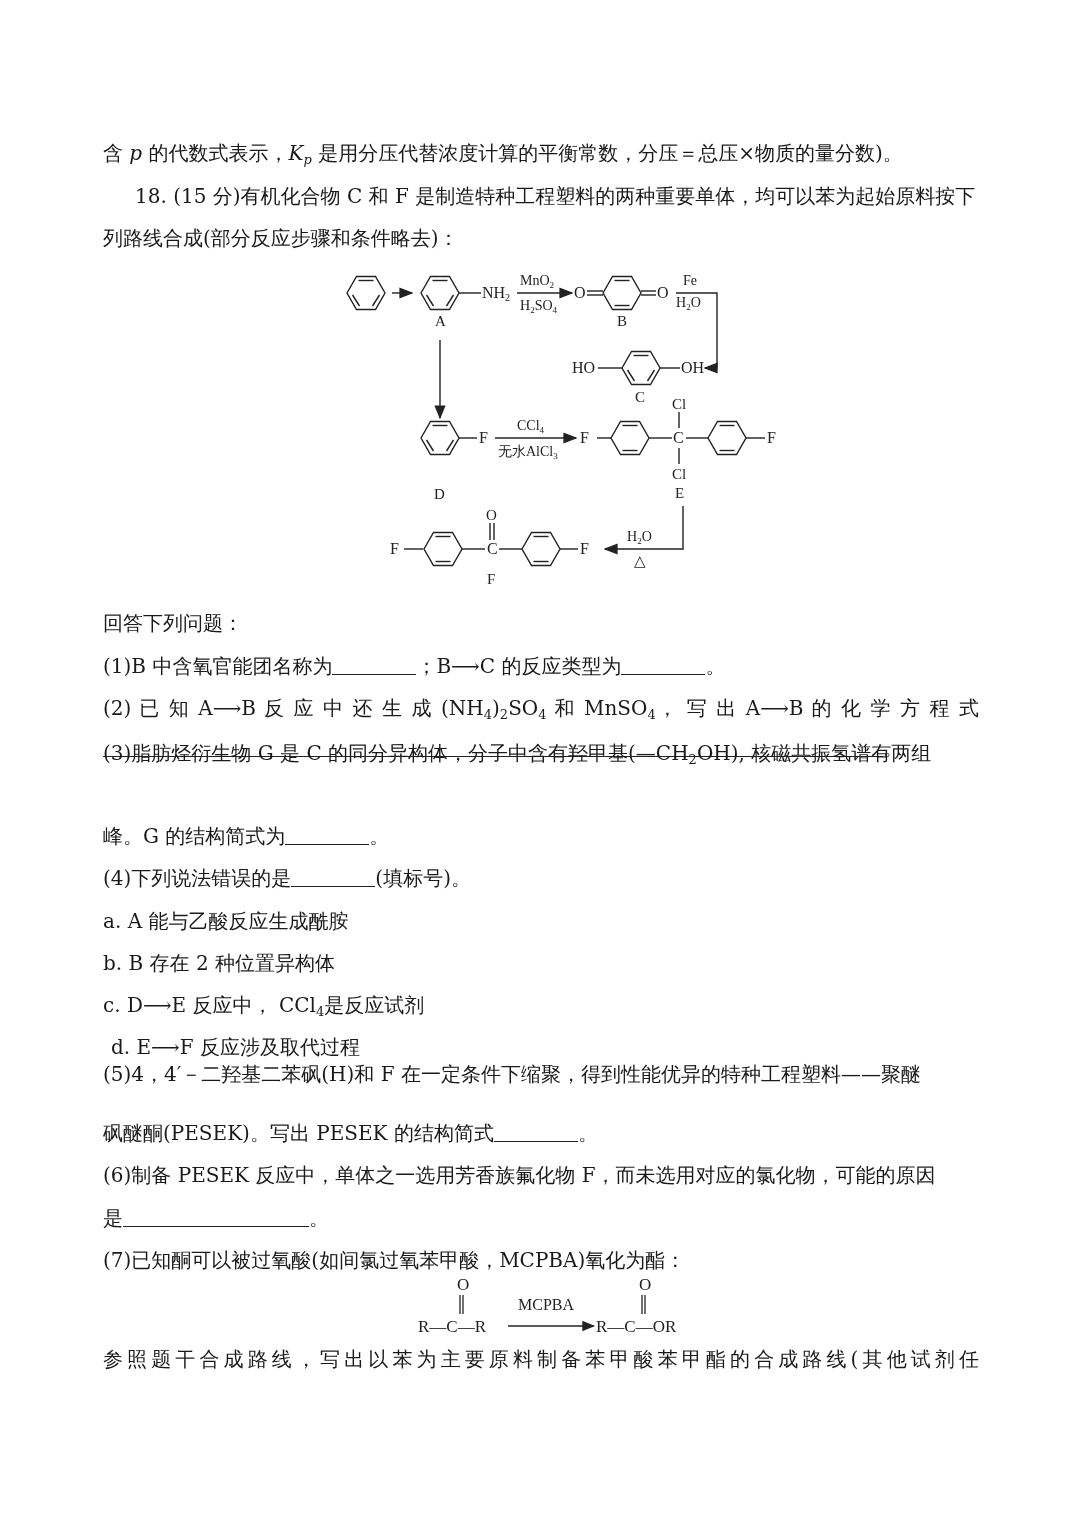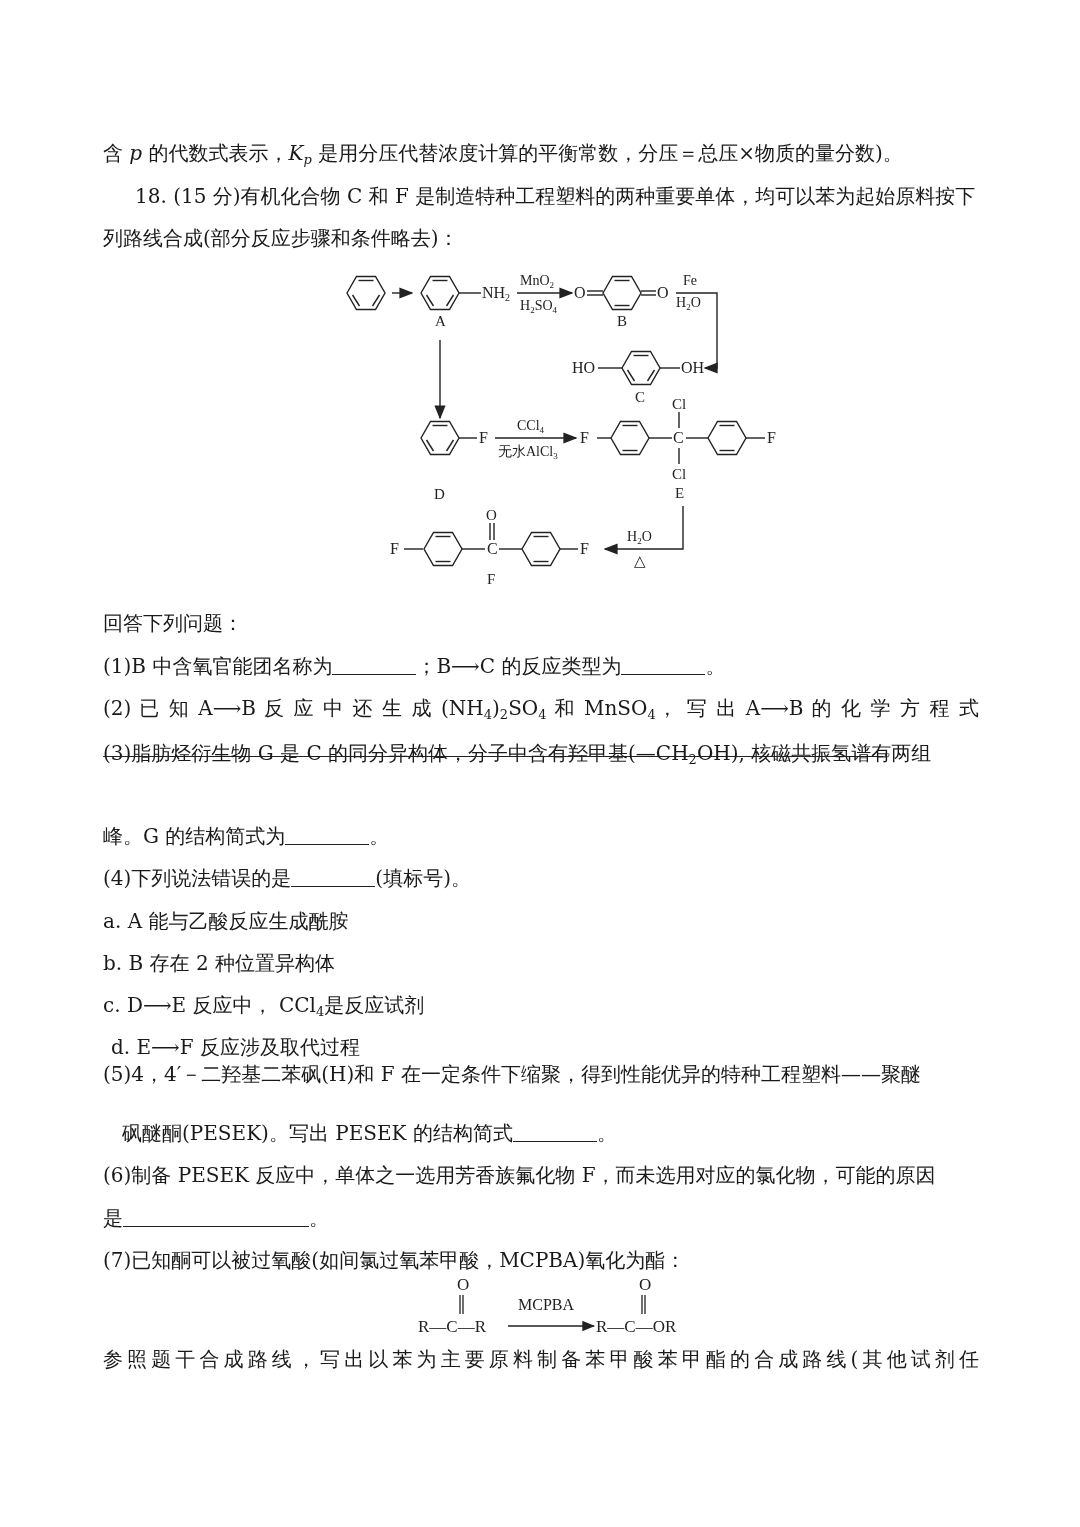--- a/index.html
+++ b/index.html
@@ -174,21 +174,21 @@
 </div>
 
 <div class="line" style="top:907px;">a. A 能与乙酸反应生成酰胺</div>
 <div class="line" style="top:949px;">b. B 存在 2 种位置异构体</div>
 <div class="line" style="top:991px;">
   <span>c. D⟶E 反应中，  CCl</span><sub>4</sub><span>是反应试剂</span>
 </div>
 <div class="line" style="top:1033px;margin-left:8px;">d. E⟶F 反应涉及取代过程</div>
 
 <div class="line" style="top:1060px;">(5)4，4′－二羟基二苯砜(H)和 F  在一定条件下缩聚，得到性能优异的特种工程塑料——聚醚</div>
-<div class="line" style="top:1119px;margin-left:19px;">
+<div class="line" style="top:1119px;">
   <span>砜醚酮(PESEK)。写出 PESEK  的结构简式</span><span class="blank" style="width:84px;"></span><span>。</span>
 </div>
 
 <div class="line" style="top:1161px;">(6)制备  PESEK 反应中，单体之一选用芳香族氟化物 F，而未选用对应的氯化物，可能的原因</div>
 <div class="line" style="top:1204px;">
   <span>是</span><span class="blank" style="width:186px;"></span><span>。</span>
 </div>
 
 <div class="line" style="top:1246px;">(7)已知酮可以被过氧酸(如间氯过氧苯甲酸，MCPBA)氧化为酯：</div>
 

